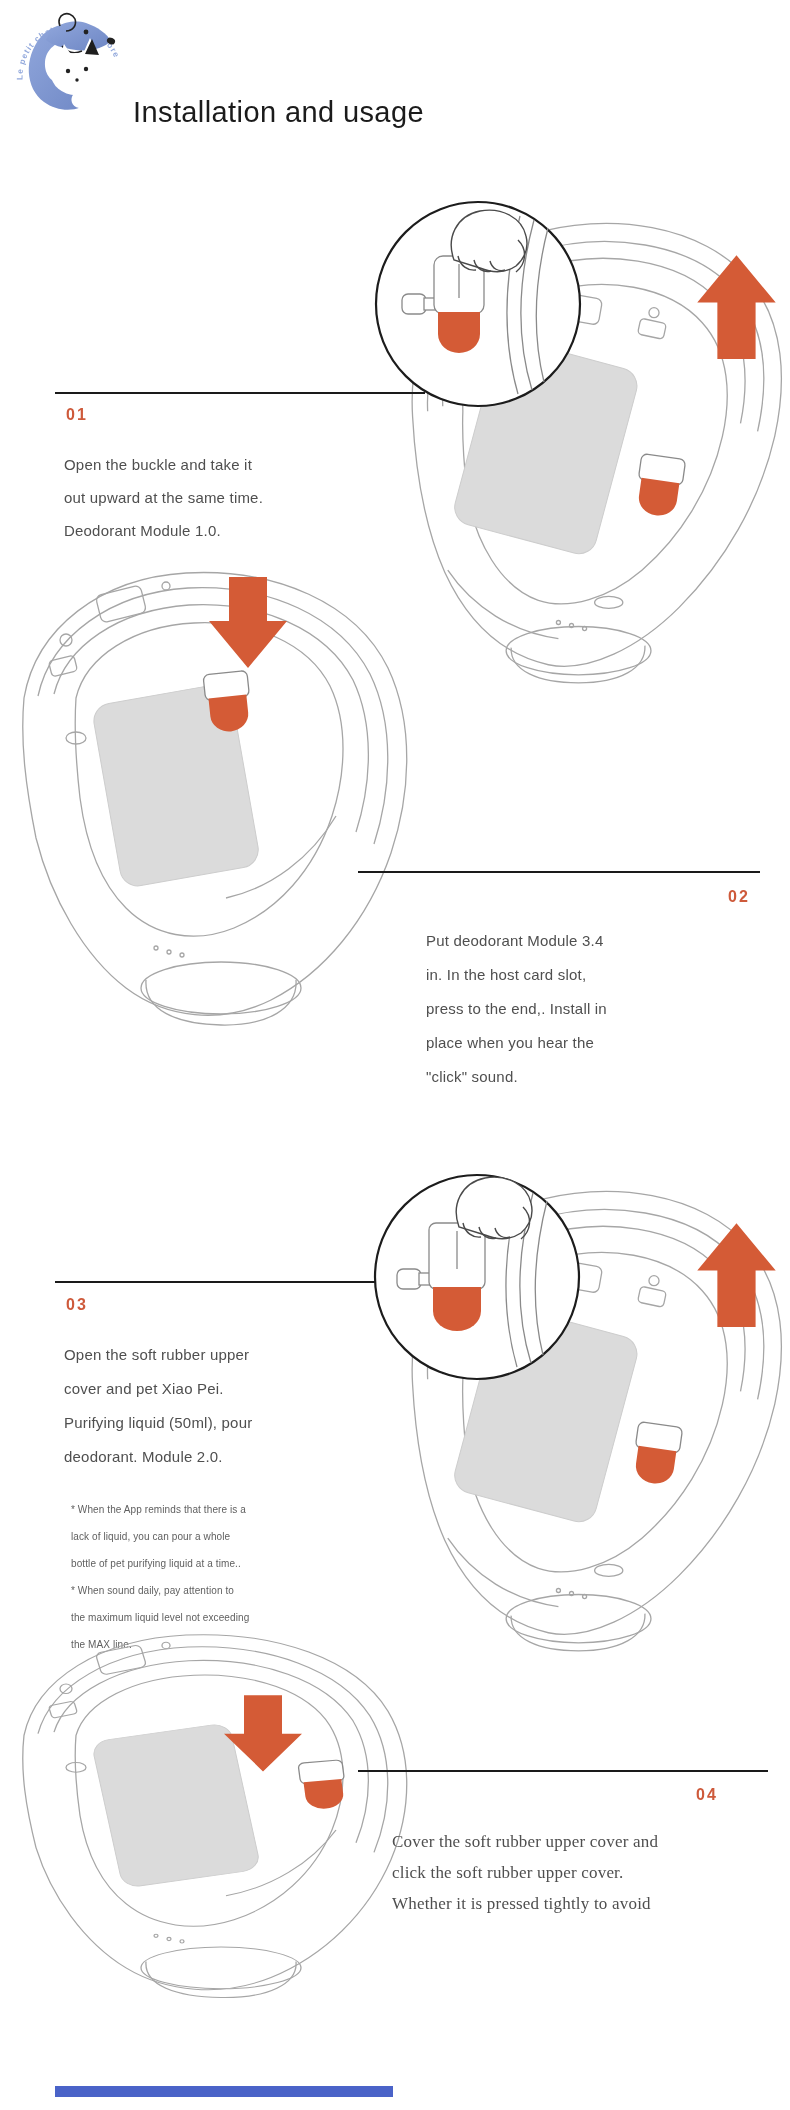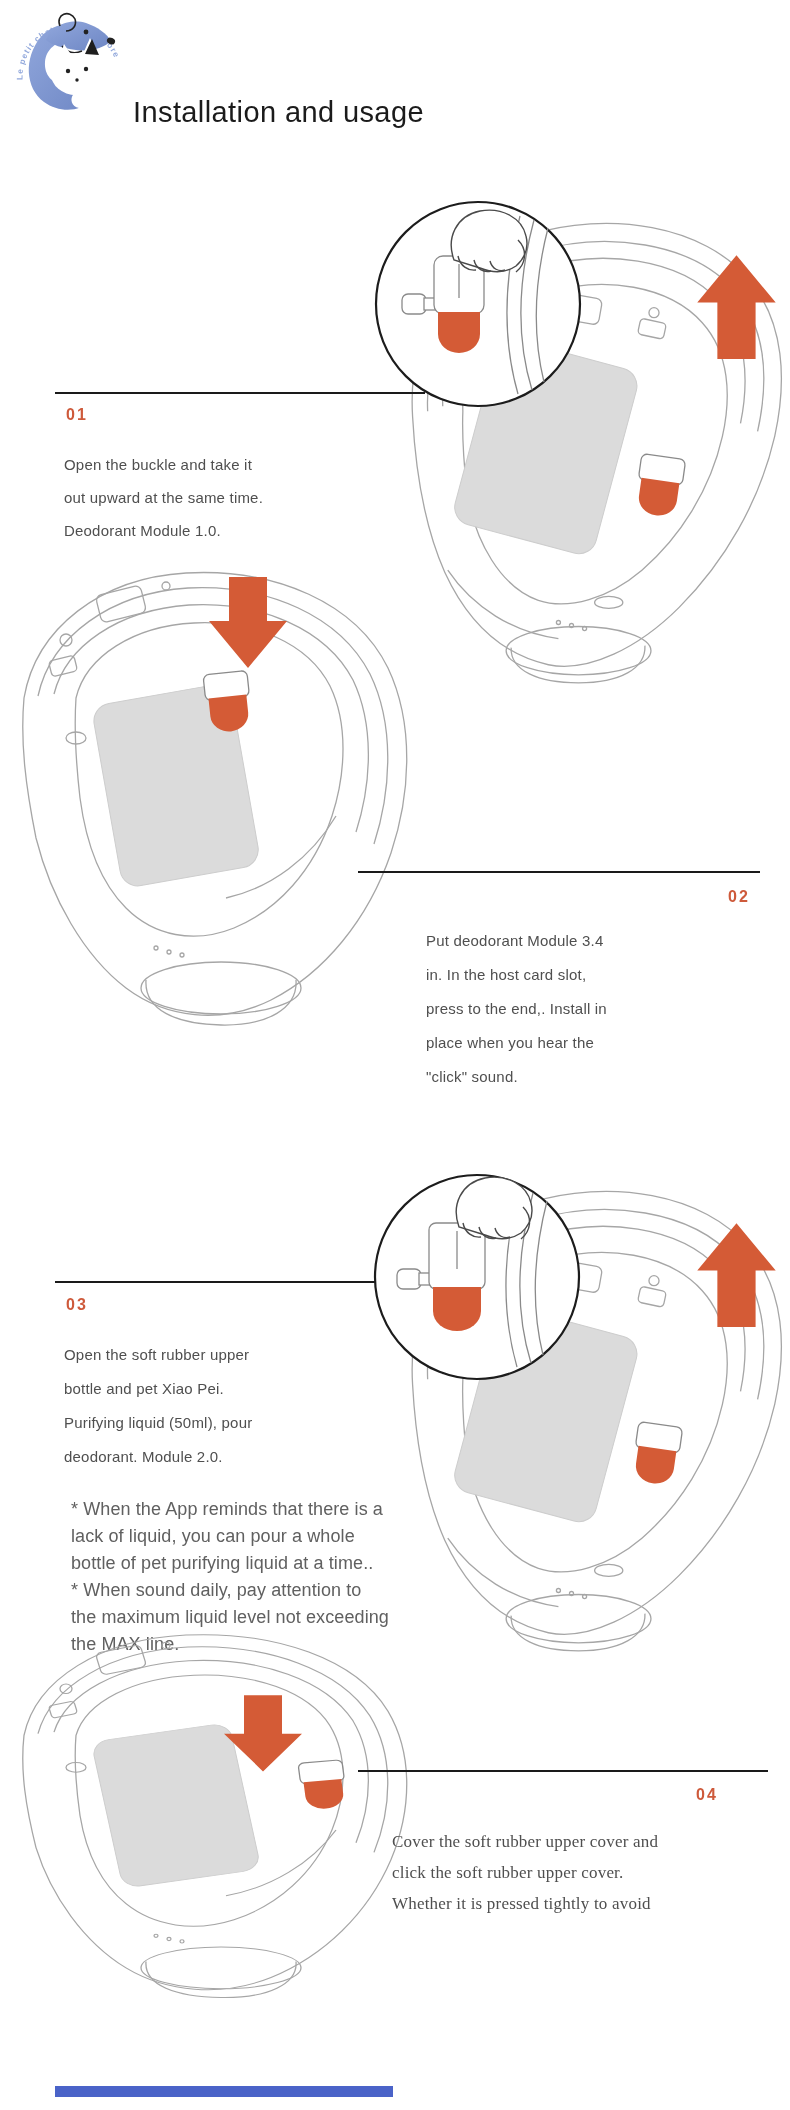--- a/index.html
+++ b/index.html
@@ -3,21 +3,21 @@
 <meta charset="utf-8">
 <style>
   html,body{margin:0;padding:0;background:#fff;}
   #canvas{position:relative;width:790px;height:2110px;background:#fff;overflow:hidden;
           font-family:"Liberation Sans",sans-serif;}
   .abs{position:absolute;}
   .title{font-size:29px;letter-spacing:.4px;color:var(--title,#1b1b1b);white-space:nowrap;}
   .rule{height:2px;background:var(--rule,#1a1a1a);}
   .step-num{font-size:16px;font-weight:700;letter-spacing:2px;color:var(--step-number,#ce5a3b);}
   .para{font-size:15px;line-height:33px;color:var(--body,#4f4f4f);white-space:nowrap;letter-spacing:.2px;}
-  .notes{font-size:18px;line-height:27px;color:var(--note,#606060);white-space:nowrap;letter-spacing:.1px;}
+  .notes{font-size:10px;line-height:27px;color:var(--note,#606060);white-space:nowrap;letter-spacing:.1px;}
   .footer-bar{background:var(--footer-bar,#4a63c8);}
   
   .la{stroke:var(--line-art,#a6a6a6);fill:none;stroke-width:1.3;}
   .gray{fill:var(--filter-fill,#dbdbdb);stroke:#cdcdcd;stroke-width:1;}
   .orange{fill:var(--accent,#d45b36);stroke:none;}
   .mwhite{fill:#fff;stroke:#8a8a8a;stroke-width:1.3;}
   .mline{stroke:#8a8a8a;stroke-width:1.3;fill:none;}
   .lens{fill:#fff;stroke:#1c1c1c;stroke-width:2.2;}
   .hand{stroke:#4a4a4a;stroke-width:1.4;}
   .handfill{fill:#fff;}
@@ -219,21 +219,21 @@
       <path fill="none" d="M 102,62 C 104,71 112,75 119,73"></path>
       <path fill="none" d="M 118,63 C 120,71 127,74 133,72"></path>
       <path fill="none" d="M 146,42 C 156,52 154,66 144,74"></path>
     </g>
   </svg>
 
   <div class="abs rule" style="left:55px;top:1281px;width:320px;"></div>
   <div class="abs step-num" style="left:66px;top:1296px;">03</div>
   <div class="abs para" style="left:64px;top:1338px;line-height:34px;">
     <div>Open the soft rubber upper</div>
-    <div>bottle and pet Xiao Pei.</div>
+    <div>cover and pet Xiao Pei.</div>
     <div>Purifying liquid (50ml), pour</div>
     <div>deodorant. Module 2.0.</div>
   </div>
   <div class="abs notes" style="left:71px;top:1496px;">
     <div>* When the App reminds that there is a</div>
     <div>lack of liquid, you can pour a whole</div>
     <div>bottle of pet purifying liquid at a time..</div>
     <div>* When sound daily, pay attention to</div>
     <div>the maximum liquid level not exceeding</div>
     <div>the MAX line.</div>

